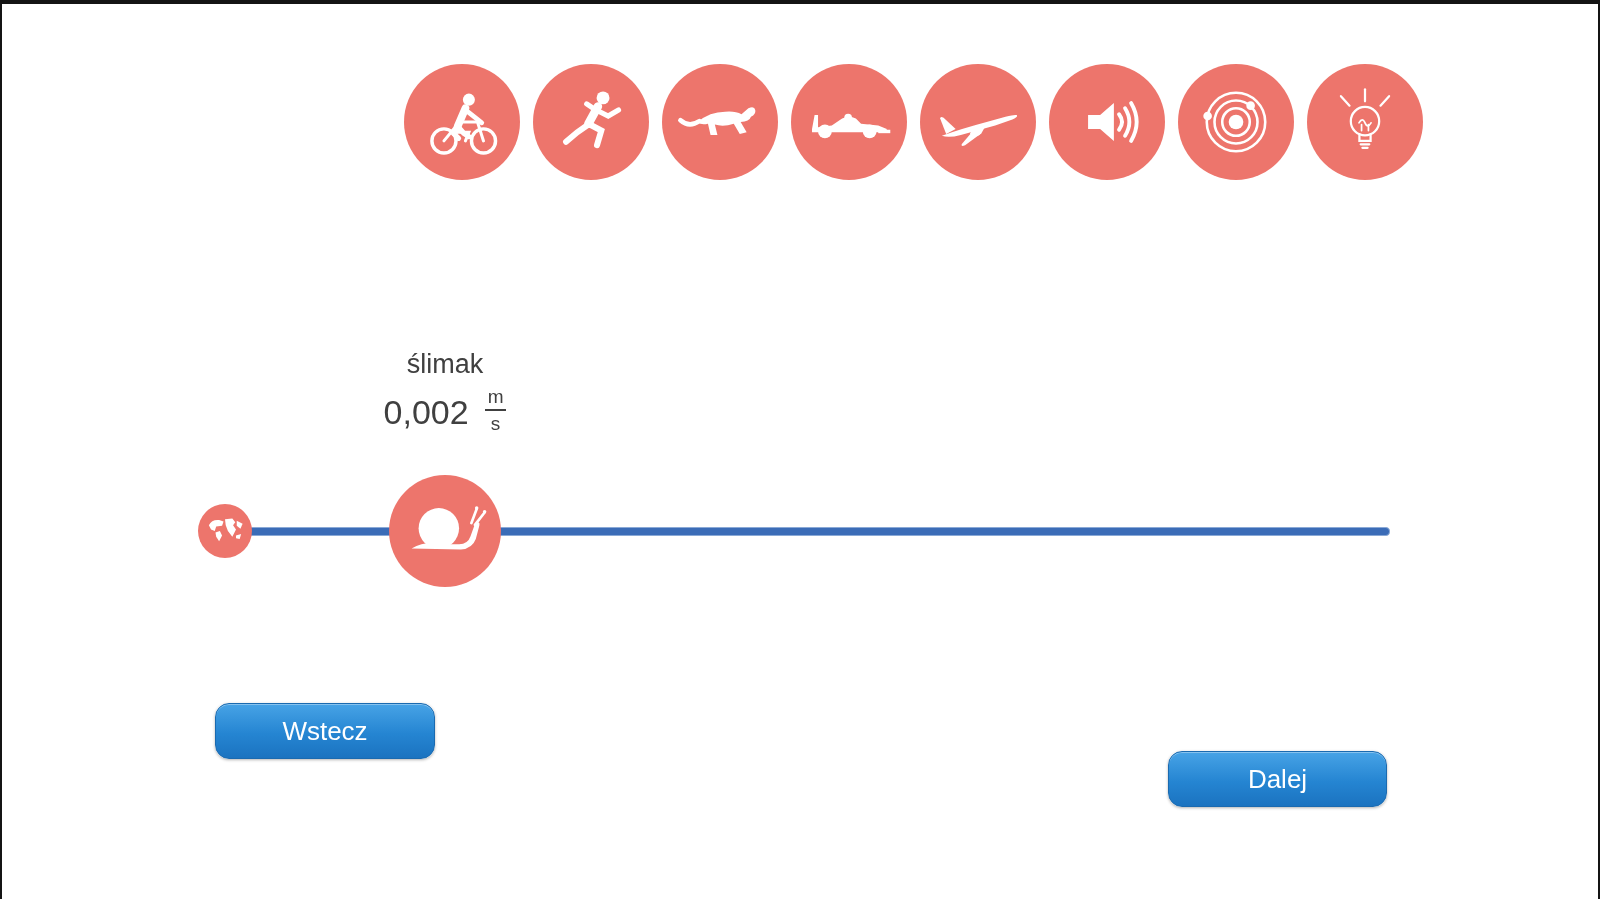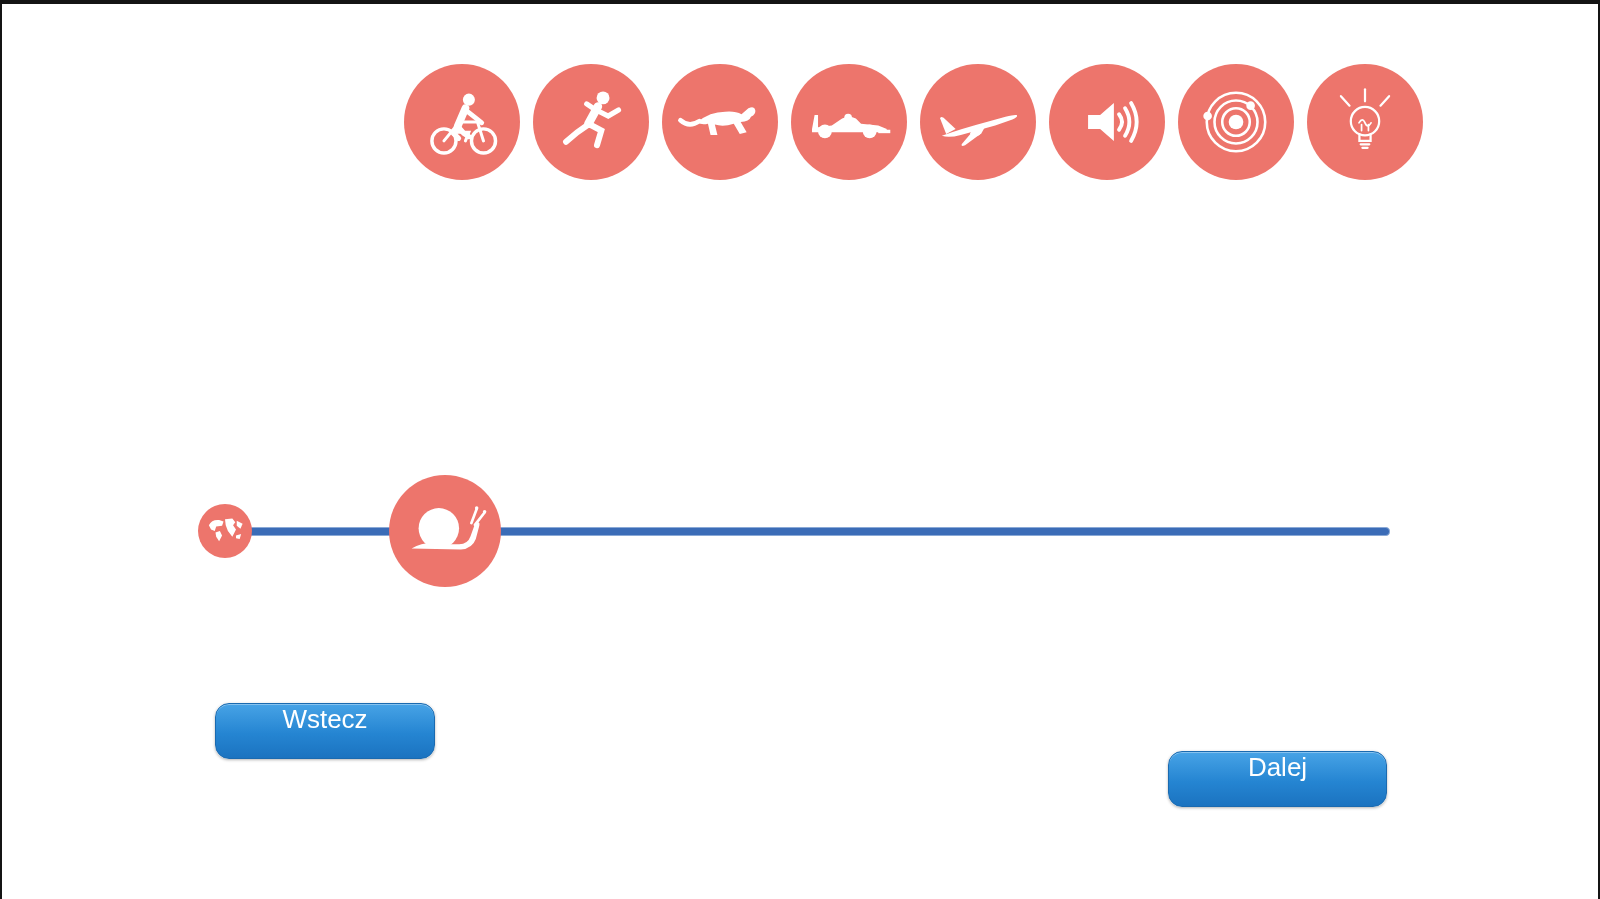--- a/index.html
+++ b/index.html
@@ -58,21 +58,21 @@
     cursor:grab;
   }
   .slider-thumb svg{width:88px;height:88px;display:block;}
 
   
   .nav-btn{
     position:absolute;top:703px;height:54px;
     border:1px solid #1a6ab0;border-radius:14px;
     background:linear-gradient(#47a3e6,#2585d2 55%,#1b73c0);
     color:#ffffff;font-size:26px;font-family:"Liberation Sans",sans-serif;
-    display:flex;justify-content:center;
+    display:flex;align-items:center;justify-content:center;
     box-shadow:0 1px 3px rgba(0,0,0,0.3), inset 0 1px 0 rgba(255,255,255,0.35);
     cursor:pointer;
   }
   .nav-btn-back{left:215px;width:218px;}
   .nav-btn-next{left:1168px;width:217px;margin-top:48px;}
 </style>
 </head>
 <body>
 
 <div class="frame-top"></div>
@@ -176,20 +176,28 @@
         <path d="M47 80 L53 80"></path>
         <path d="M43 51 Q47 44 50 51 Q53 58 57 51" stroke-width="2"></path>
         <path d="M46 60 L46 53 M54 60 L54 53" stroke-width="2"></path>
       </g>
     </svg>
   </div>
 
 </div>
 
 <div class="selection-block">
+  <div class="selection-label">ślimak</div>
+  <div class="selection-value-row">
+    <span class="selection-value">0,002</span>
+    <span class="frac">
+      <span class="num">m</span>
+      <span class="den">s</span>
+    </span>
+  </div>
 </div>
 
 <div class="slider-track"></div>
 
 <div class="globe-marker">
   <svg viewBox="0 0 60 60">
     <g fill="#fff">
       <path d="M8 22 Q12 14 22 15 L28 17 L26 23 L18 24 L16 30 L11 28 Z"></path>
       <path d="M17 32 L23 30 L26 36 L22 44 L18 38 Z"></path>
       <path d="M30 14 L40 13 L44 18 L41 22 L45 28 L40 38 L34 30 L31 22 Z"></path>

